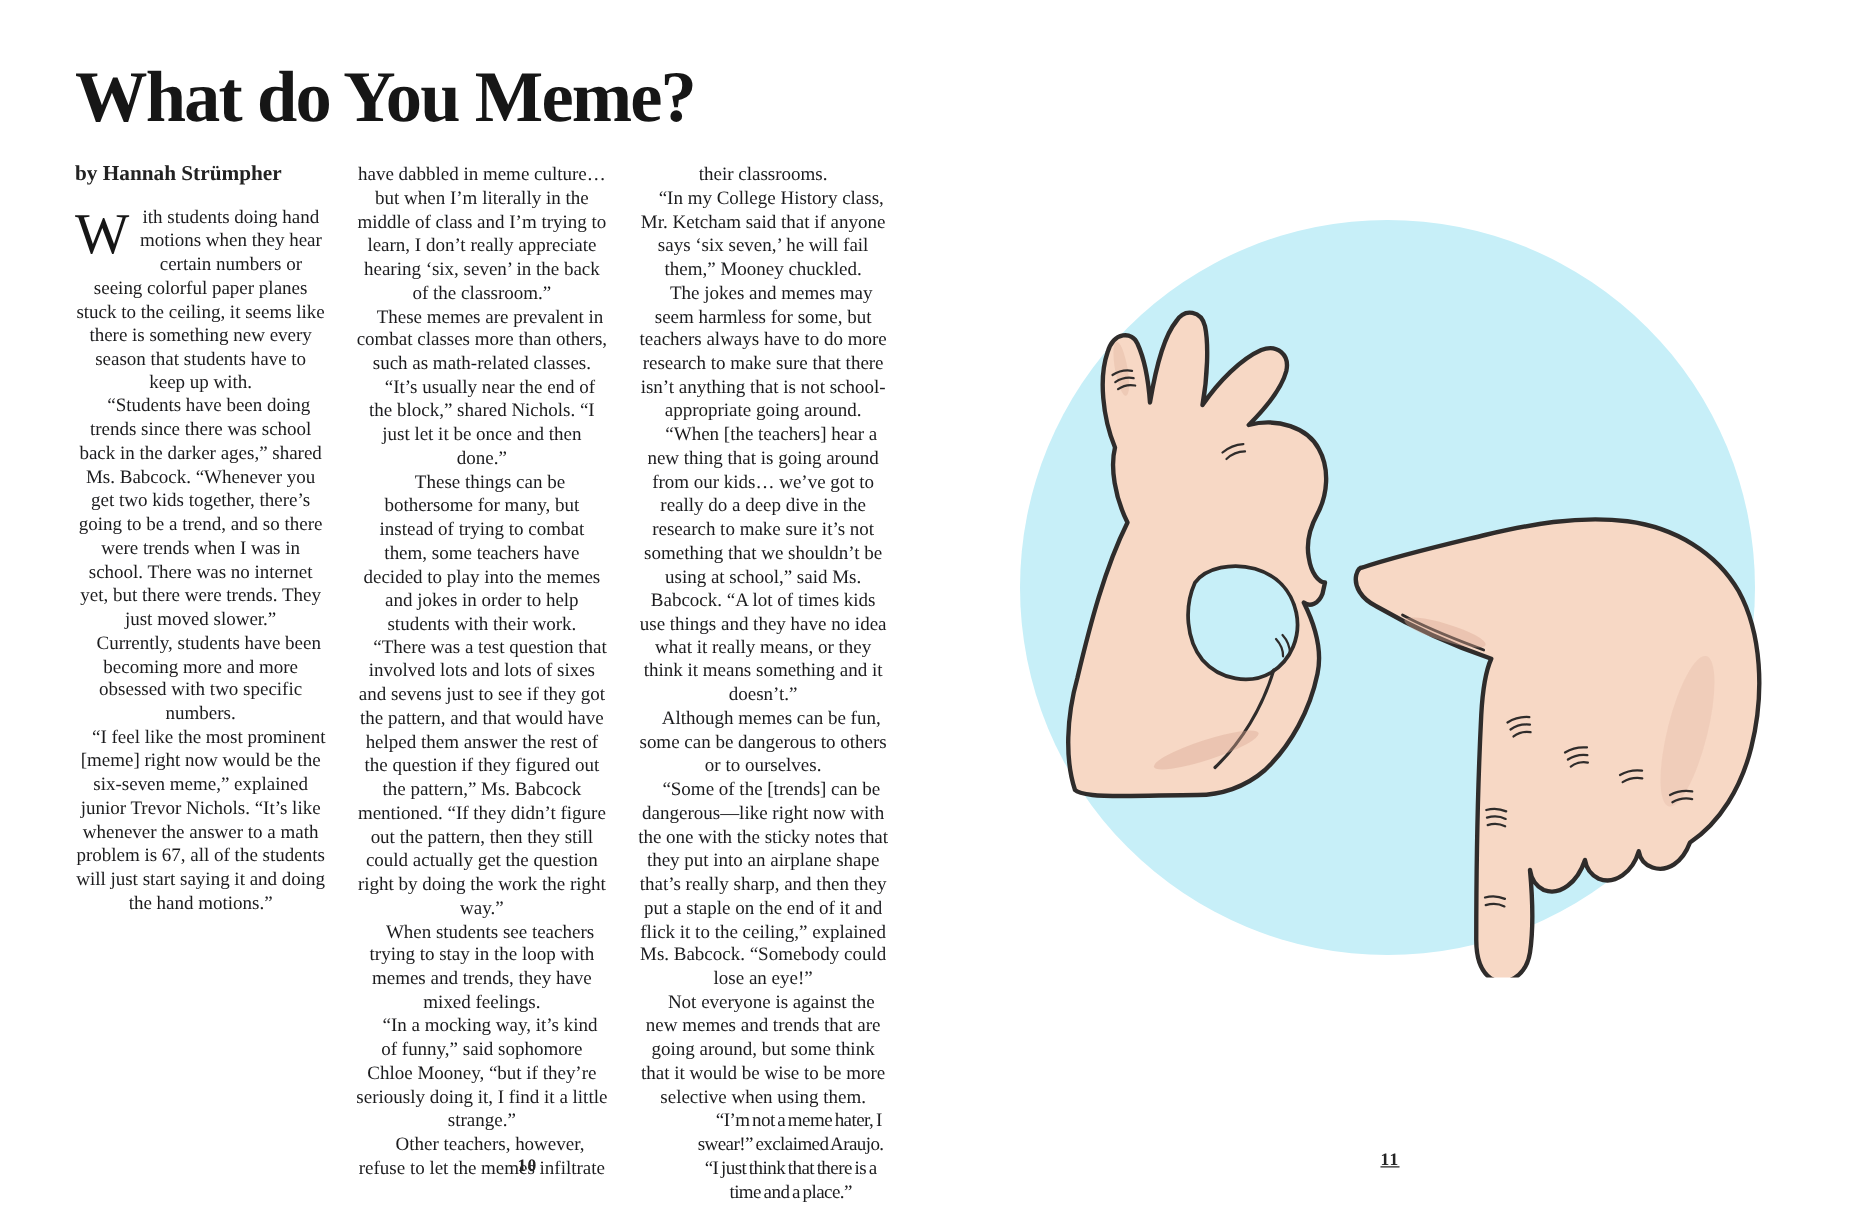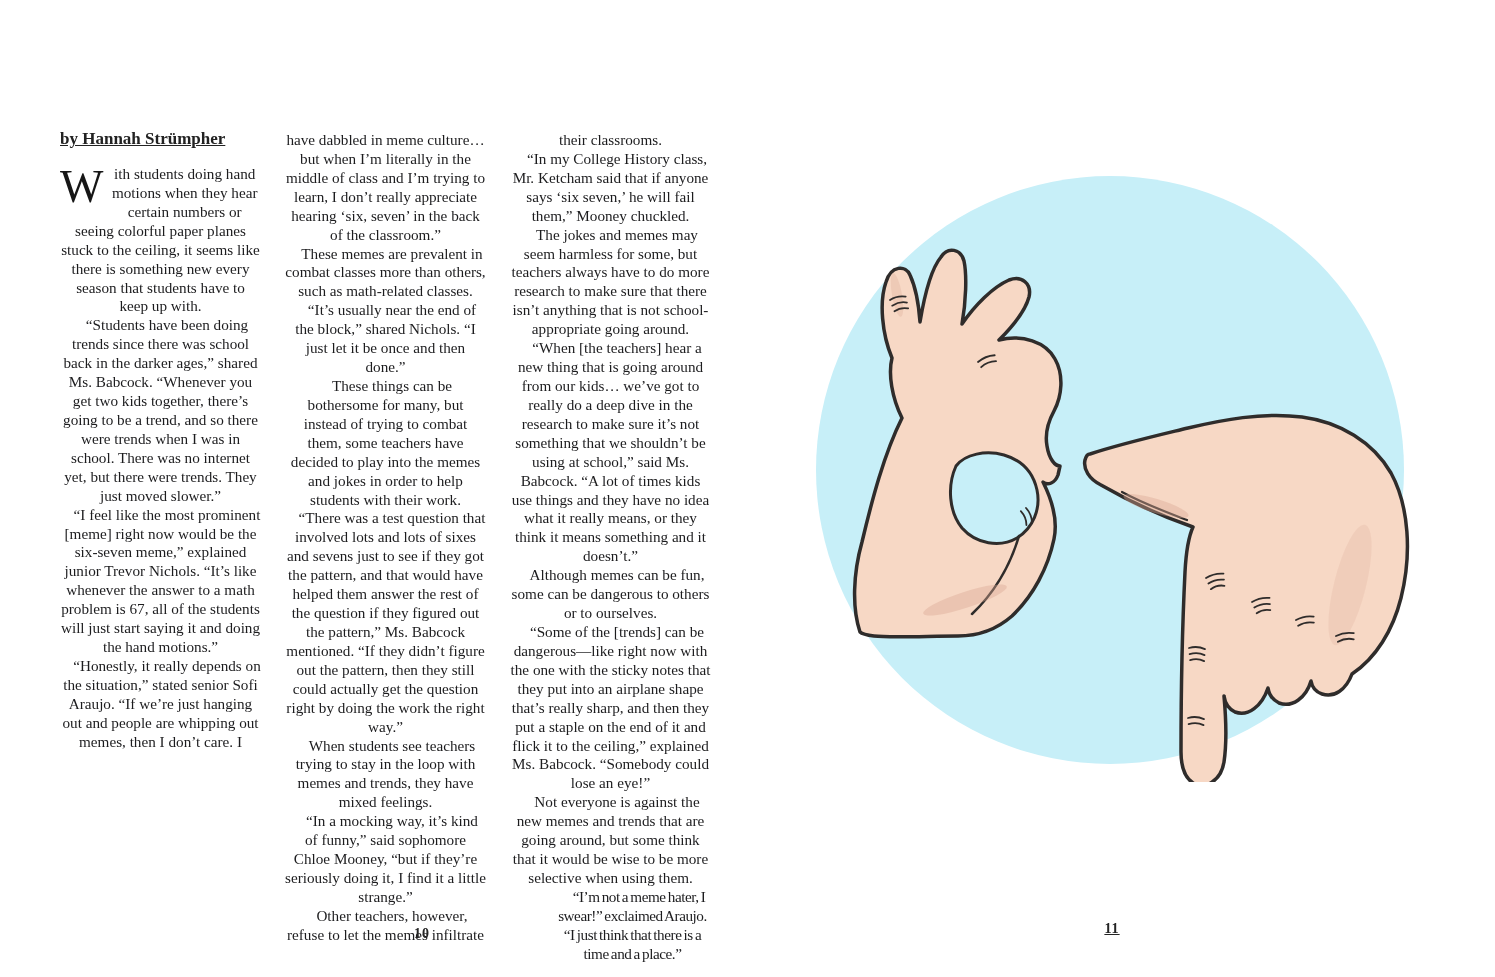--- a/index.html
+++ b/index.html
@@ -10,21 +10,21 @@
     color:#1c1c1e;
   }
   .spread { position:absolute; inset:0; }
 
   .page-title {
     position:absolute; left:60px; top:44px; width:660px;
     font-size:58px; font-weight:700; letter-spacing:-1.5px; color:#161616;
   }
   .byline {
     position:absolute; left:60px; top:129px;
-    font-size:17px; font-weight:700; color:#222;text-decoration:underline;
+    font-size:17px; font-weight:700; color:#222;
   }
   .columns {
     position:absolute; left:60px; top:131px; width:652px;
     display:flex; gap:24px;
   }
   .col { width:201px; font-size:15.2px; line-height:1.245; text-align:center; }
   .col:first-child { padding-top:34px; }
   .col p { margin:0; }
   .col p.indent { text-indent:13px; }
   .col p.condensed { letter-spacing:-0.45px; word-spacing:-1.2px;margin-left:44px; }
@@ -42,28 +42,29 @@
   .line    { stroke:var(--outline-color,#2f2c2b); }
   .nofill  { fill:none; }
   .holebg  { fill:var(--circle-color,#c7eff8); }
   .shade   { fill:var(--shading-color,#d9a894); }
 </style>
 </head>
 <body style="--circle-color: #c7eff8; --skin-color: #f7d8c5; --outline-color: #2f2c2b; --shading-color: #d9a894;">
 
 <div class="spread">
 
+  <h1 class="page-title">What do You Meme?</h1>
   <div class="byline">by Hannah Strümpher</div>
 
   <div class="columns">
       <div class="col">
         <p class=""><span class="dropcap">W</span><span>ith students doing hand motions when they hear certain numbers or seeing colorful paper planes stuck to the ceiling, it seems like there is something new every season that students have to keep up with.</span></p>
         <p class="indent">“Students have been doing trends since there was school back in the darker ages,” shared Ms. Babcock. “Whenever you get two kids together, there’s going to be a trend, and so there were trends when I was in school. There was no internet yet, but there were trends. They just moved slower.”</p>
+        <p class="indent">Currently, students have been becoming more and more obsessed with two specific numbers.</p>
         <p class="indent">“I feel like the most prominent [meme] right now would be the six-seven meme,” explained junior Trevor Nichols. “It’s like whenever the answer to a math problem is 67, all of the students will just start saying it and doing the hand motions.”</p>
-        <p class="indent">“Honestly, it really depends on the situation,” stated senior Sofi Araujo. “If we’re just hanging out and people are whipping out memes, then I don’t care. I</p>
       </div>
       <div class="col">
         <p class="">have dabbled in meme culture… but when I’m literally in the middle of class and I’m trying to learn, I don’t really appreciate hearing ‘six, seven’ in the back of the classroom.”</p>
         <p class="indent">These memes are prevalent in combat classes more than others, such as math-related classes.</p>
         <p class="indent">“It’s usually near the end of the block,” shared Nichols. “I just let it be once and then done.”</p>
         <p class="indent">These things can be bothersome for many, but instead of trying to combat them, some teachers have decided to play into the memes and jokes in order to help students with their work.</p>
         <p class="indent">“There was a test question that involved lots and lots of sixes and sevens just to see if they got the pattern, and that would have helped them answer the rest of the question if they figured out the pattern,” Ms. Babcock mentioned. “If they didn’t figure out the pattern, then they still could actually get the question right by doing the work the right way.”</p>
         <p class="indent">When students see teachers trying to stay in the loop with memes and trends, they have mixed feelings.</p>
         <p class="indent">“In a mocking way, it’s kind of funny,” said sophomore Chloe Mooney, “but if they’re seriously doing it, I find it a little strange.”</p>
         <p class="indent">Other teachers, however, refuse to let the memes infiltrate</p>

